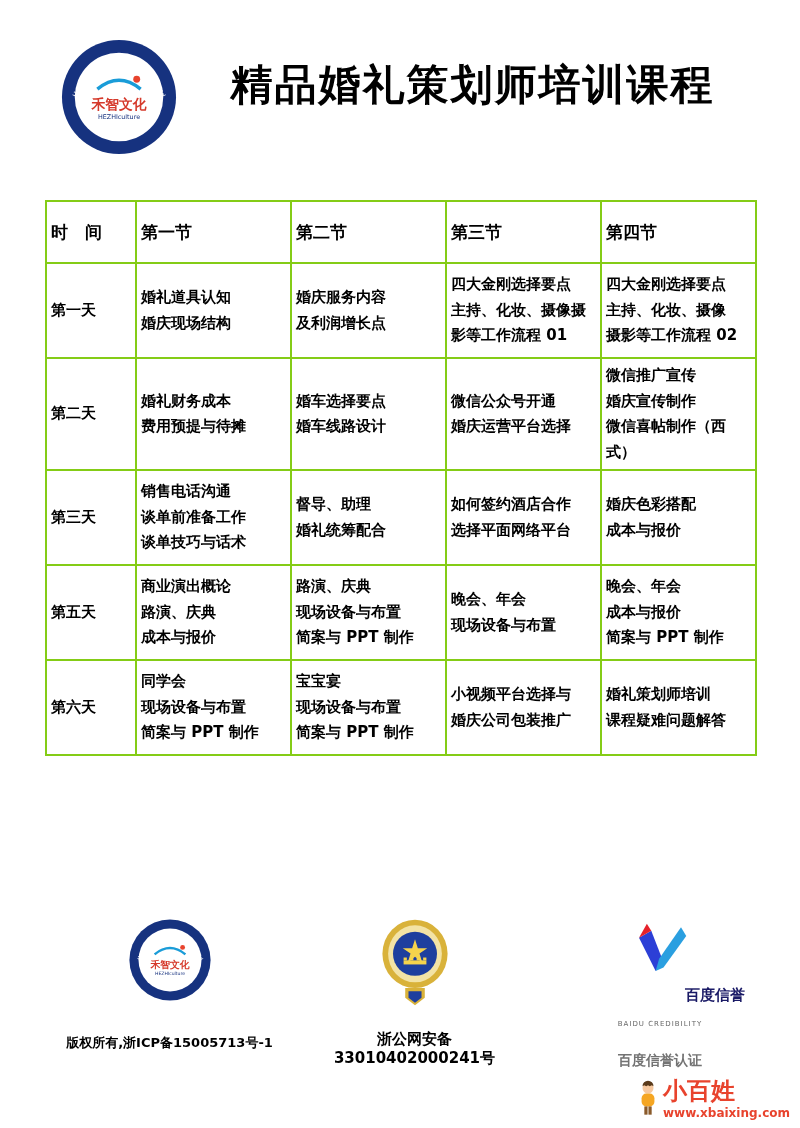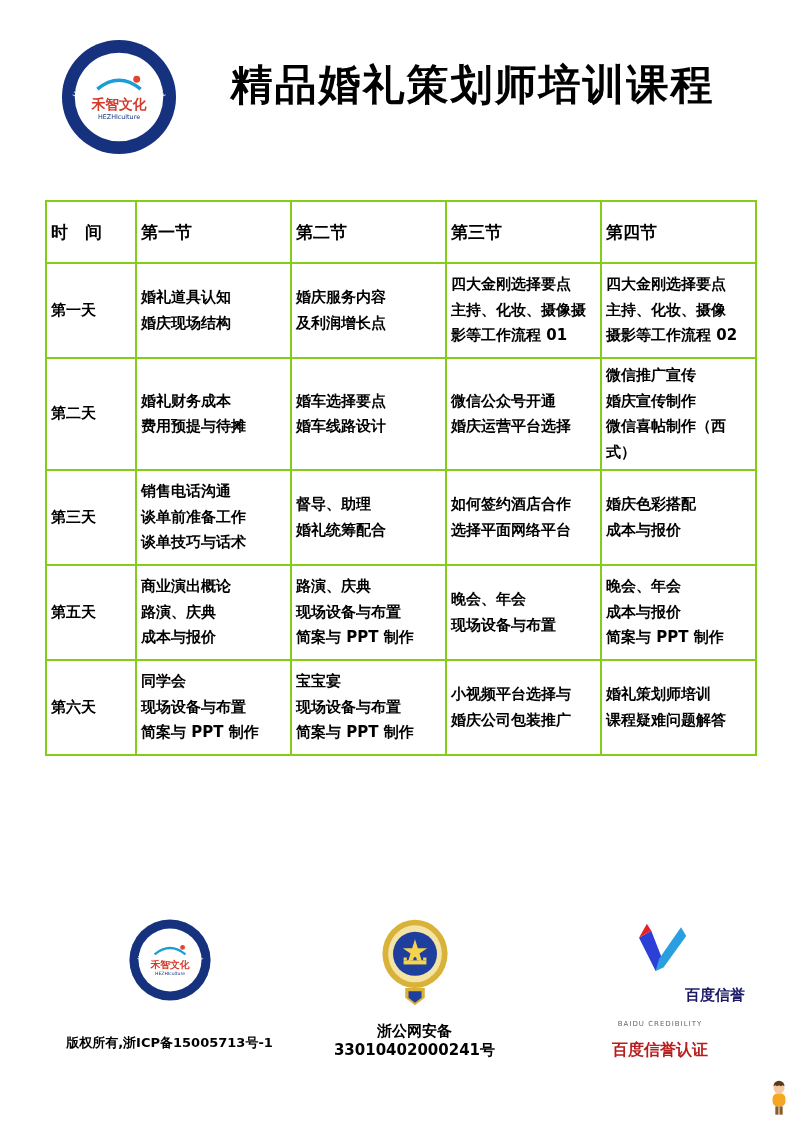--- a/index.html
+++ b/index.html
@@ -34,24 +34,24 @@
   col.c-time { width:90px; } col.c-sess { width:155px; }
 
   
   .footer { position:absolute; left:0; top:918px; width:800px; height:150px; }
   .f-col { position:absolute; text-align:center; }
   .f-copyright { left:62px; width:215px; top:0; }
   .f-police { left:312px; width:205px; top:0; }
   .f-baidu { left:575px; width:170px; top:4px; }
   .logo-small { width:84px; height:84px; display:inline-block; }
   .copy-text { margin-top:28px; font-size:13px; font-weight:600; }
-  .police-text { margin-top:12px; font-size:15px; font-weight:800; }
+  .police-text { margin-top:20px; font-size:15px; font-weight:800; }
   .baidu-cn { margin-top:4px; font-size:15px; font-weight:800; color:#1a1a66;text-align:right; }
   .baidu-en { font-size:7px; letter-spacing:1px; color:#666; margin-top:15px; }
-  .baidu-cert { margin-top:12px; font-size:16px; font-weight:800; color:#b91c1c; }
+  .baidu-cert { margin-top:24px; font-size:14px; font-weight:800; color:#737373; }
 
   
   .watermark {
     position:absolute; right:10px; bottom:8px;
     display:flex; align-items:flex-end; gap:4px;
   }
   .wm-text { text-align:left; }
   .wm-name { font-size:24px; font-weight:900; color:#e8432d; line-height:1; }
   .wm-url { font-size:12px; font-weight:700; color:#e8432d; margin-top:3px; }
 </style>
@@ -221,15 +221,19 @@
   </div>
 
   <div class="watermark">
     <svg width="22" height="40" viewBox="0 0 24 40">
       <circle cx="12" cy="7" r="6" fill="#f6c89f"></circle>
       <path d="M6,5 a6,6 0 0 1 12,0 l-2,-1 l-2,1 l-2,-1 l-2,1 l-2,-1 z" fill="#5a3a1a"></path>
       <rect x="5" y="13" width="14" height="14" rx="5" fill="#f5a623"></rect>
       <rect x="8" y="27" width="3.5" height="9" fill="#8a5a2a"></rect>
       <rect x="12.5" y="27" width="3.5" height="9" fill="#8a5a2a"></rect>
     </svg>
+    <div class="wm-text">
+      <div class="wm-name">小百姓</div>
+      <div class="wm-url">www.xbaixing.com</div>
+    </div>
   </div>
 
 </div>
 
 </body></html>

